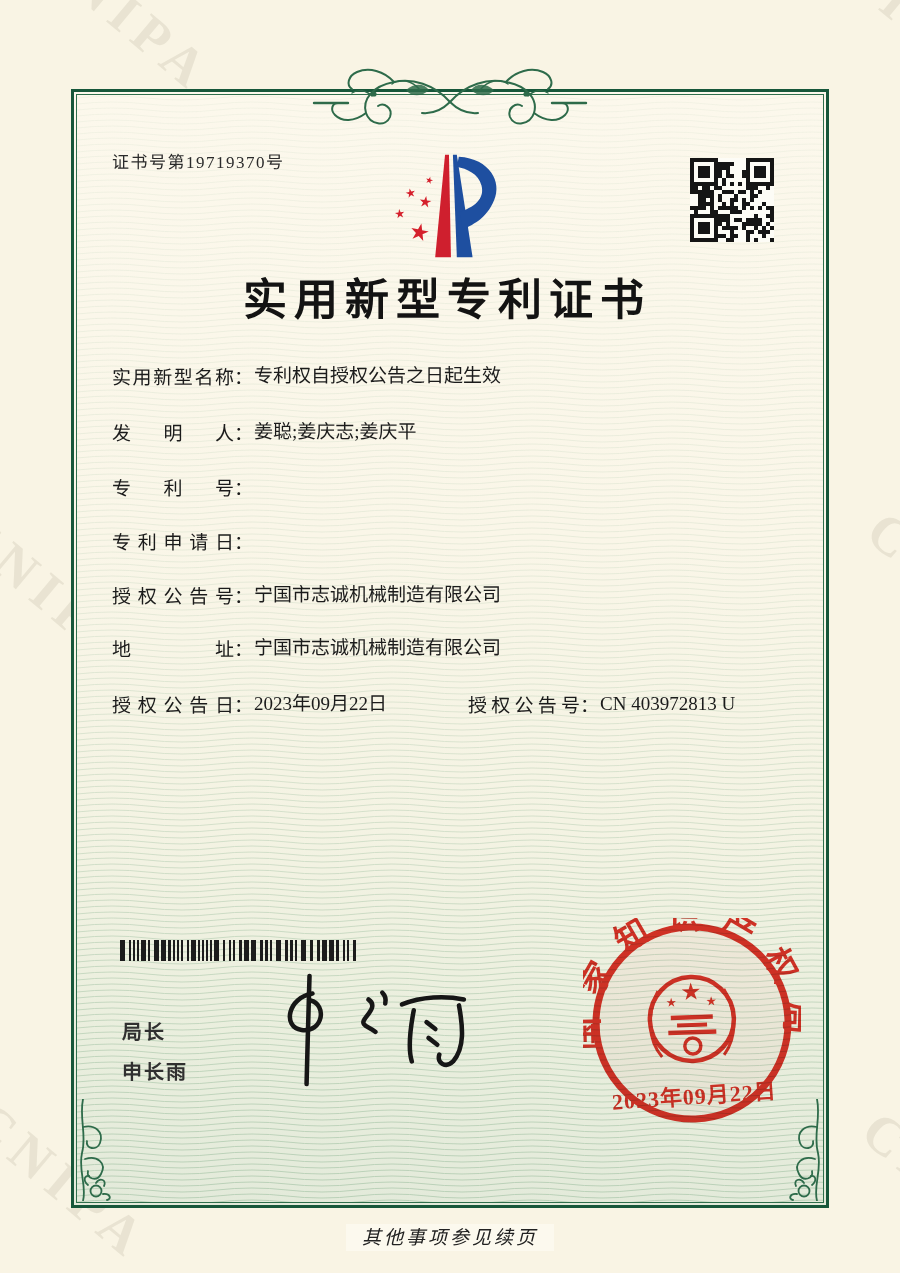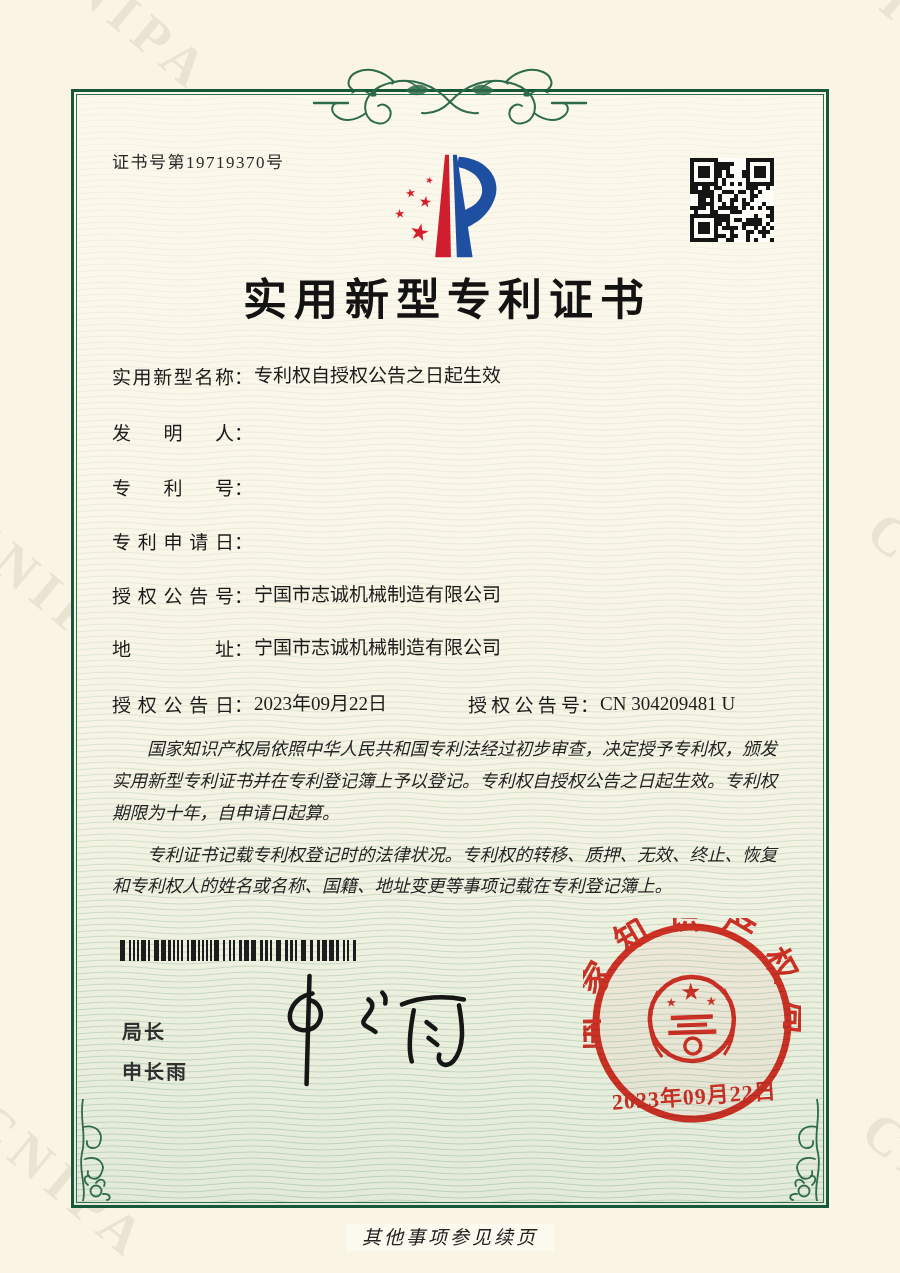--- a/index.html
+++ b/index.html
@@ -395,20 +395,21 @@
   <div id="title" class="abs">实用新型专利证书</div>
 
   <div class="field abs" style="top:362px">
     <span class="flabel">实用新型名称</span>
     <span class="fcolon">：</span>
     <span class="fvalue">专利权自授权公告之日起生效</span>
   </div>
   <div class="field abs" style="top:418px">
     <span class="flabel">发明人</span>
     <span class="fcolon">：</span>
+    <span class="fvalue">姜聪;姜庆志;姜庆平</span>
   </div>
   <div class="field abs" style="top:473px">
     <span class="flabel">专利号</span>
     <span class="fcolon">：</span>
   </div>
   <div class="field abs" style="top:527px">
     <span class="flabel">专利申请日</span>
     <span class="fcolon">：</span>
   </div>
   <div class="field abs" style="top:581px">
@@ -424,27 +425,23 @@
     </span>
   </div>
   <div class="field abs" style="top:690px;width:350px">
     <span class="flabel">授权公告日</span>
     <span class="fcolon">：</span>
     <span class="fvalue">2023年09月22日</span>
   </div>
   <div class="field2 abs" style="top:690px">
     <span class="flabel">授权公告号</span>
     <span class="fcolon">：</span>
-    <span class="fvalue">CN 304209481 U</span>
-  </div>
-
-  <div id="body-text" class="abs">
-    <p>国家知识产权局依照中华人民共和国专利法经过初步审查，决定授予专利权，颁发实用新型专利证书并在专利登记簿上予以登记。专利权自授权公告之日起生效。专利权期限为十年，自申请日起算。</p>
-    <p>专利证书记载专利权登记时的法律状况。专利权的转移、质押、无效、终止、恢复和专利权人的姓名或名称、国籍、地址变更等事项记载在专利登记簿上。</p>
-  </div>
+    <span class="fvalue">CN 403972813 U</span>
+  </div>
+
 
   <div id="barcode" class="abs">
       <i style="left:0px;width:5px"></i>
       <i style="left:9px;width:2px"></i>
       <i style="left:13px;width:2px"></i>
       <i style="left:17px;width:2px"></i>
       <i style="left:21px;width:5px"></i>
       <i style="left:28px;width:2px"></i>
       <i style="left:34px;width:5px"></i>
       <i style="left:41px;width:5px"></i>

